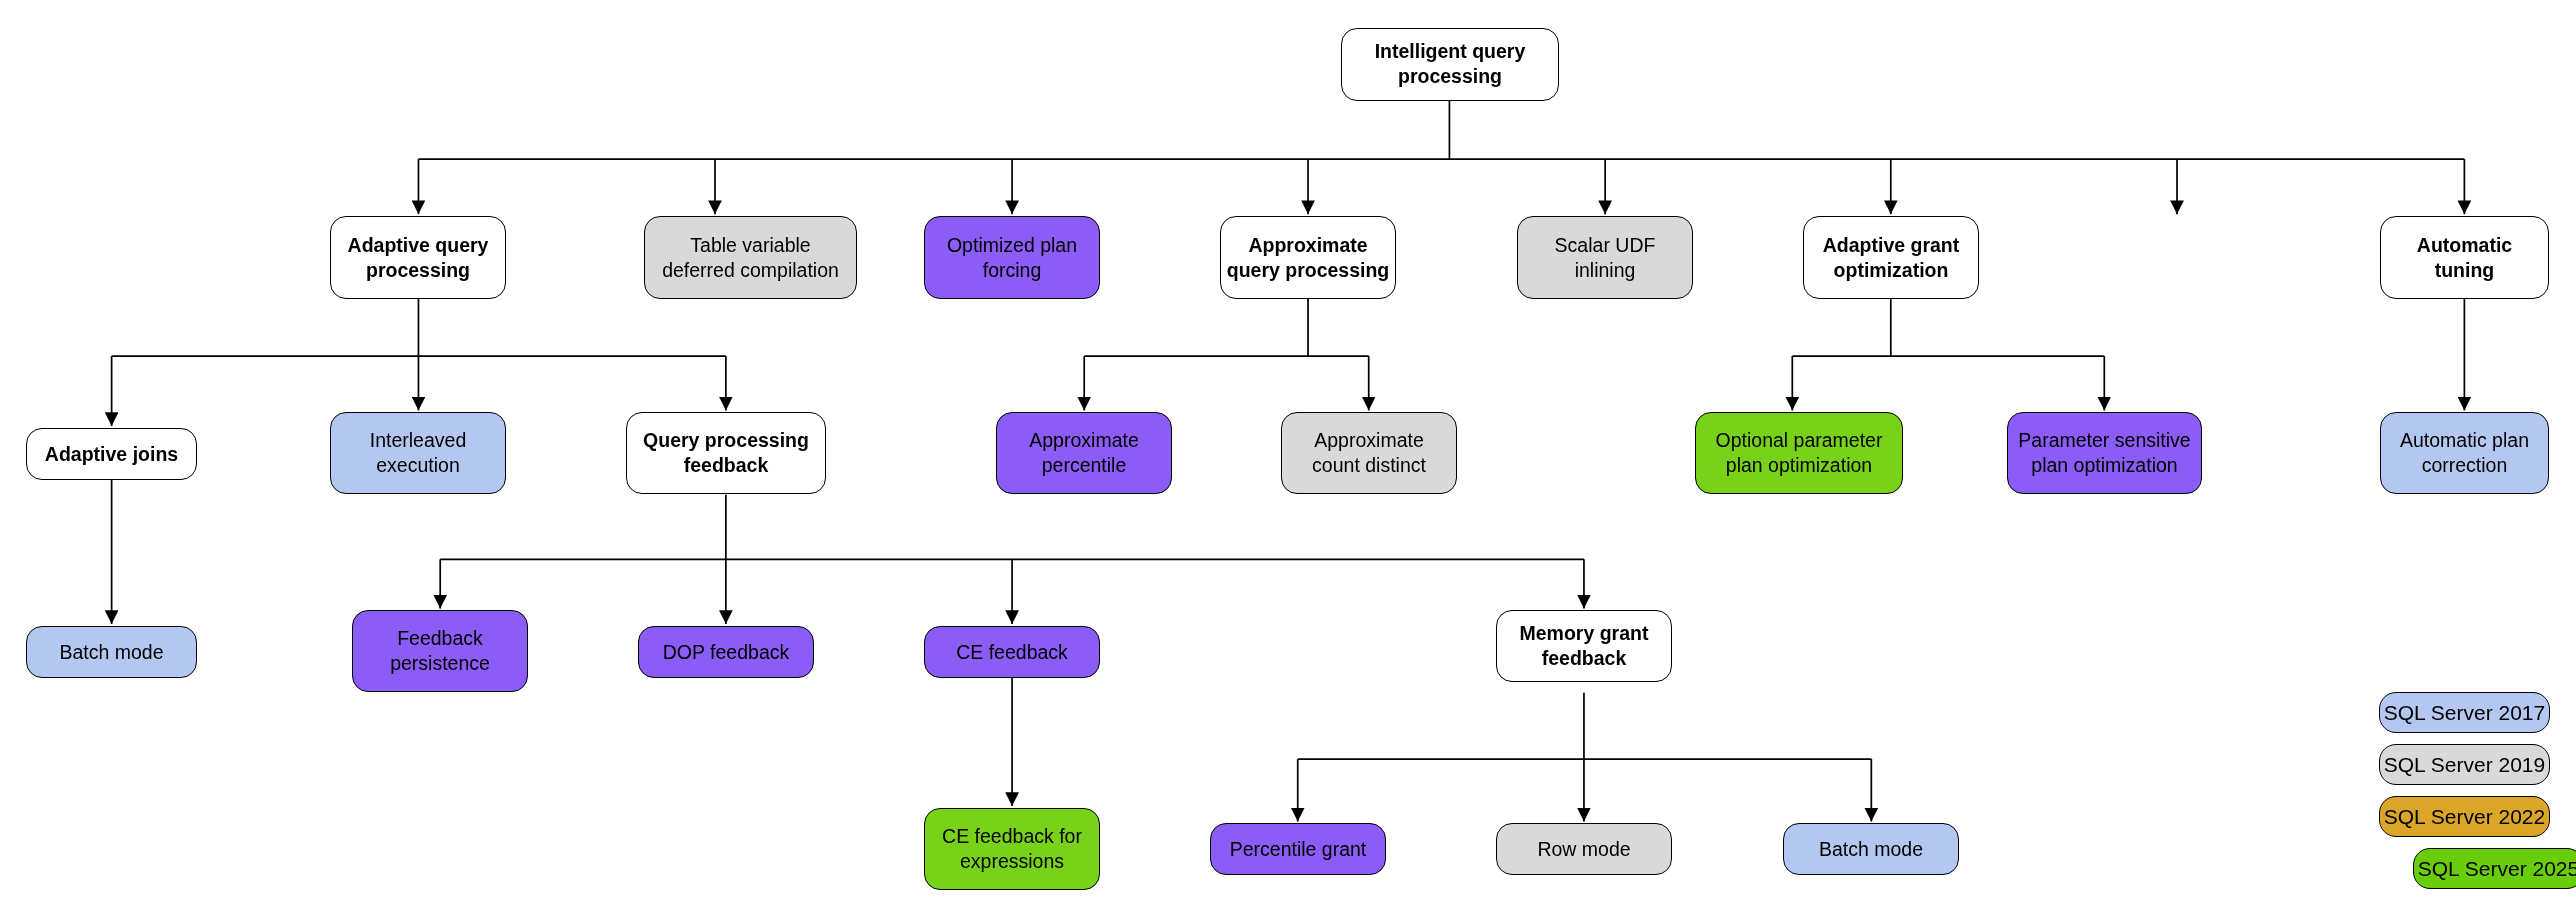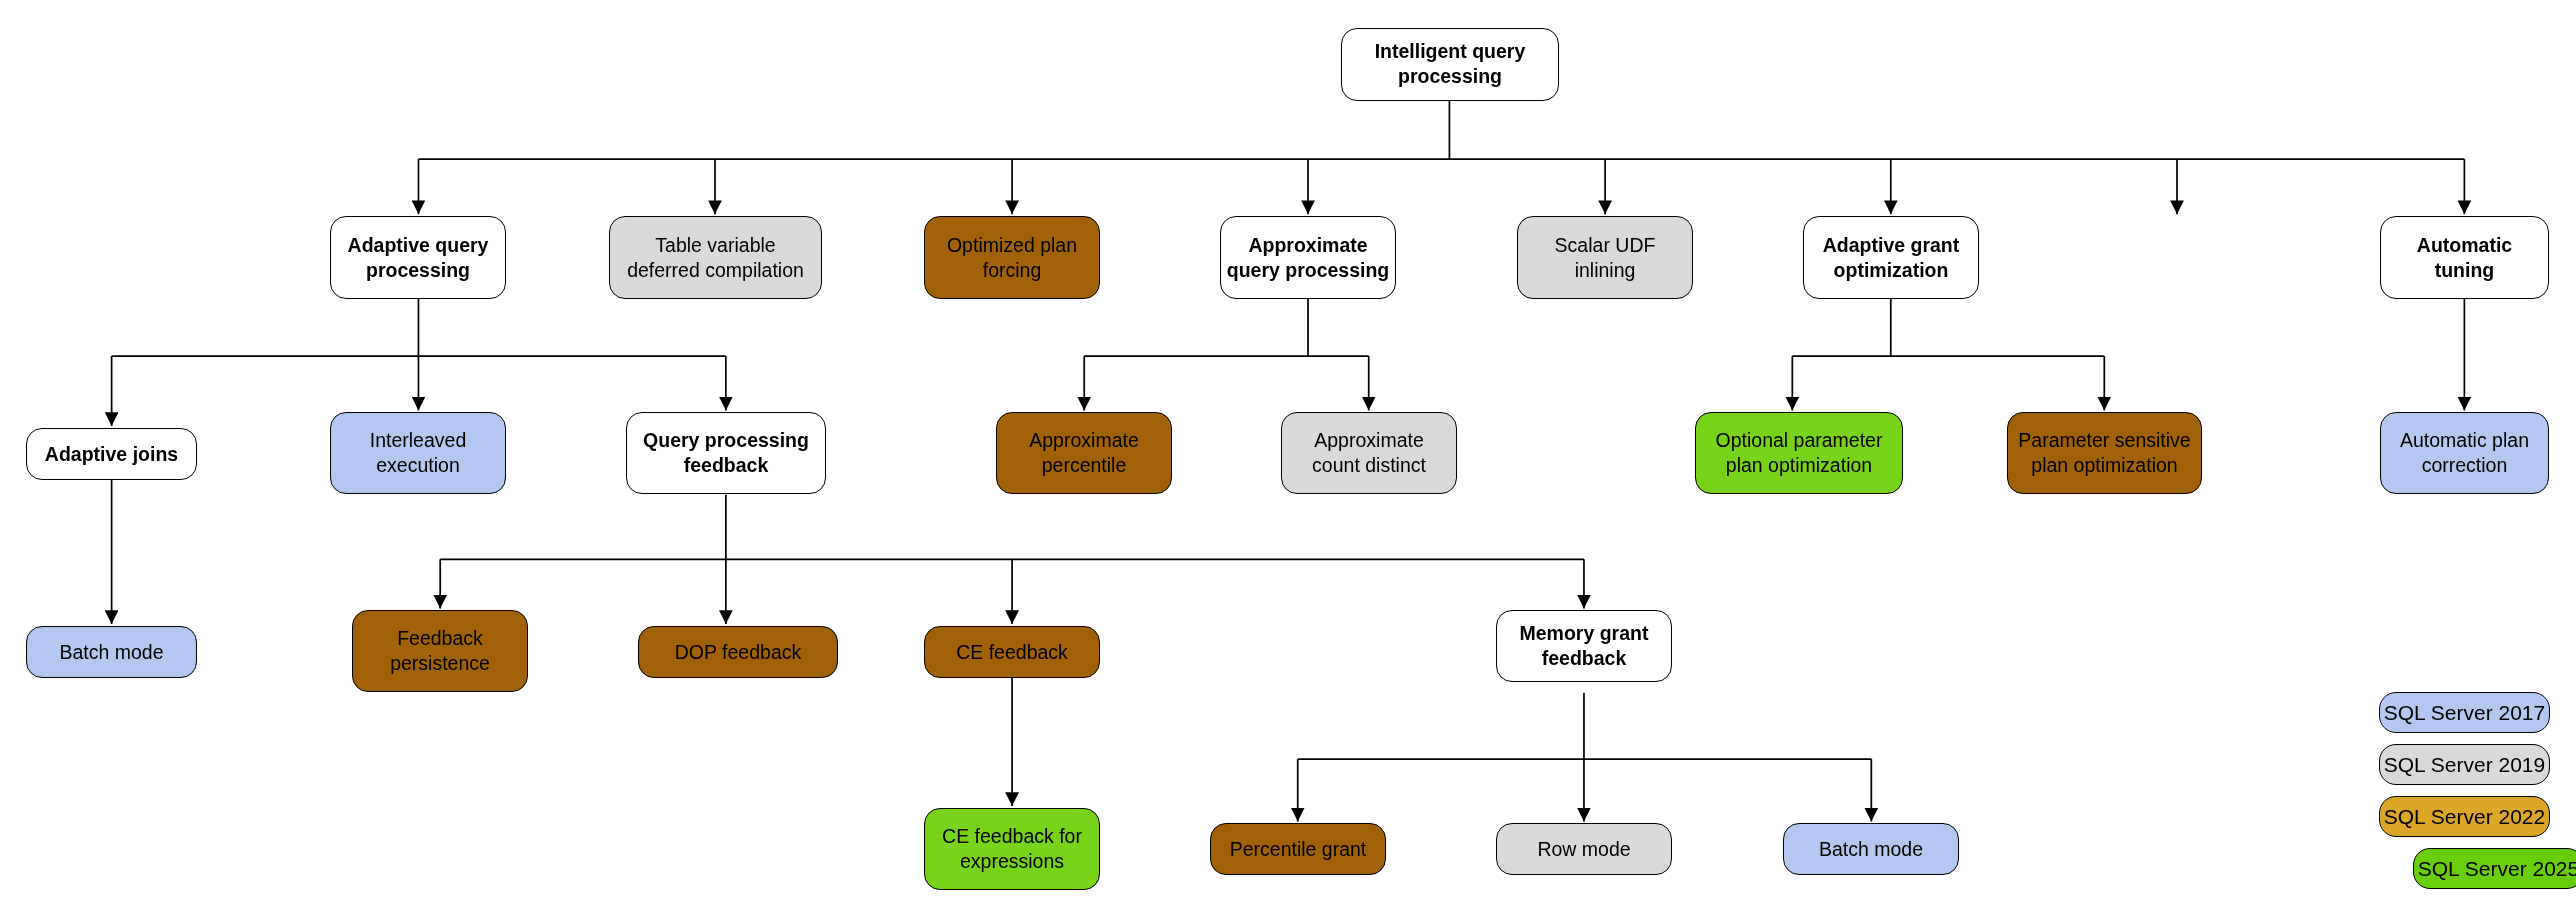--- a/index.html
+++ b/index.html
@@ -13,21 +13,21 @@
   .node {
     position: absolute; box-sizing: border-box;
     display: flex; align-items: center; justify-content: center;
     text-align: center; white-space: pre-line;
     border: 1.7px solid #000000; border-radius: 16px;
     background: #ffffff; color: #000000;
     font-size: 19.5px; line-height: 25px; padding: 0 5.7px;
   }
   .node.bold { font-weight: bold; }
   .node.gray  { background: #D9D9D9; }
-  .node.gold  { background: #a16207; }
+  .node.gold  { background: #8b5cf6; }
   .node.blue  { background: #B4C7F0; text-align: center; }
   .node.green { background: #77D219; }
   .pill {
     position: absolute; box-sizing: border-box;
     left: 2379px; width: 171px; height: 41px;
     display: flex; align-items: center; justify-content: center;
     border: 1.7px solid #000000; border-radius: 17px;
     font-size: 21px; color: #000000; white-space: nowrap;
   }
   .pill.blue  { background: #B4C7F0; }
@@ -80,21 +80,21 @@
     <path fill="none" stroke="#000000" stroke-width="3" marker-end="url(#arrow)" d="M2267 1326 V1435"></path>
     <path fill="none" stroke="#000000" stroke-width="3" marker-end="url(#arrow)" d="M2767 1326 V1435"></path>
     <path fill="none" stroke="#000000" stroke-width="3" marker-end="url(#arrow)" d="M3269 1326 V1435"></path>
   </svg>
 
   <div class="node bold" style="left:1341px; top:27.5px; width:218px; height:73px">Intelligent query
 processing</div>
 
   <div class="node bold" style="left:330px; top:216px; width:176px; height:83px">Adaptive query
 processing</div>
-  <div class="node gray" style="left:609px; top:216px; width:213px; height:83px">Table variable
+  <div class="node gray" style="left:644px; top:216px; width:213px; height:83px">Table variable
 deferred compilation</div>
   <div class="node gold" style="left:924px; top:216px; width:176px; height:83px">Optimized plan
 forcing</div>
   <div class="node bold" style="left:1220px; top:216px; width:176px; height:83px">Approximate
 query processing</div>
   <div class="node gray" style="left:1517px; top:216px; width:176px; height:83px">Scalar UDF
 inlining</div>
   <div class="node bold" style="left:1803px; top:216px; width:176px; height:83px">Adaptive grant
 optimization</div>
   <div class="node bold" style="left:2380px; top:216px; width:169px; height:83px">Automatic
@@ -112,21 +112,21 @@
   <div class="node green" style="left:1695px; top:412px; width:208px; height:82px">Optional parameter
 plan optimization</div>
   <div class="node gold" style="left:2007px; top:412px; width:195px; height:82px">Parameter sensitive
 plan optimization</div>
   <div class="node blue" style="left:2380px; top:412px; width:169px; height:82px">Automatic plan
 correction</div>
 
   <div class="node blue" style="left:26px; top:626px; width:171px; height:52px">Batch mode</div>
   <div class="node gold" style="left:352px; top:610px; width:176px; height:82px">Feedback
 persistence</div>
-  <div class="node gold" style="left:638px; top:626px; width:200px; height:52px">DOP feedback</div>
+  <div class="node gold" style="left:638px; top:626px; width:176px; height:52px">DOP feedback</div>
   <div class="node gold" style="left:924px; top:626px; width:176px; height:52px">CE feedback</div>
   <div class="node bold" style="left:1496px; top:610px; width:176px; height:72px">Memory grant
 feedback</div>
 
   <div class="node green" style="left:924px; top:808px; width:176px; height:82px">CE feedback for
 expressions</div>
   <div class="node gold" style="left:1210px; top:823px; width:176px; height:52px">Percentile grant</div>
   <div class="node gray" style="left:1496px; top:823px; width:176px; height:52px">Row mode</div>
   <div class="node blue" style="left:1783px; top:823px; width:176px; height:52px">Batch mode</div>
 

